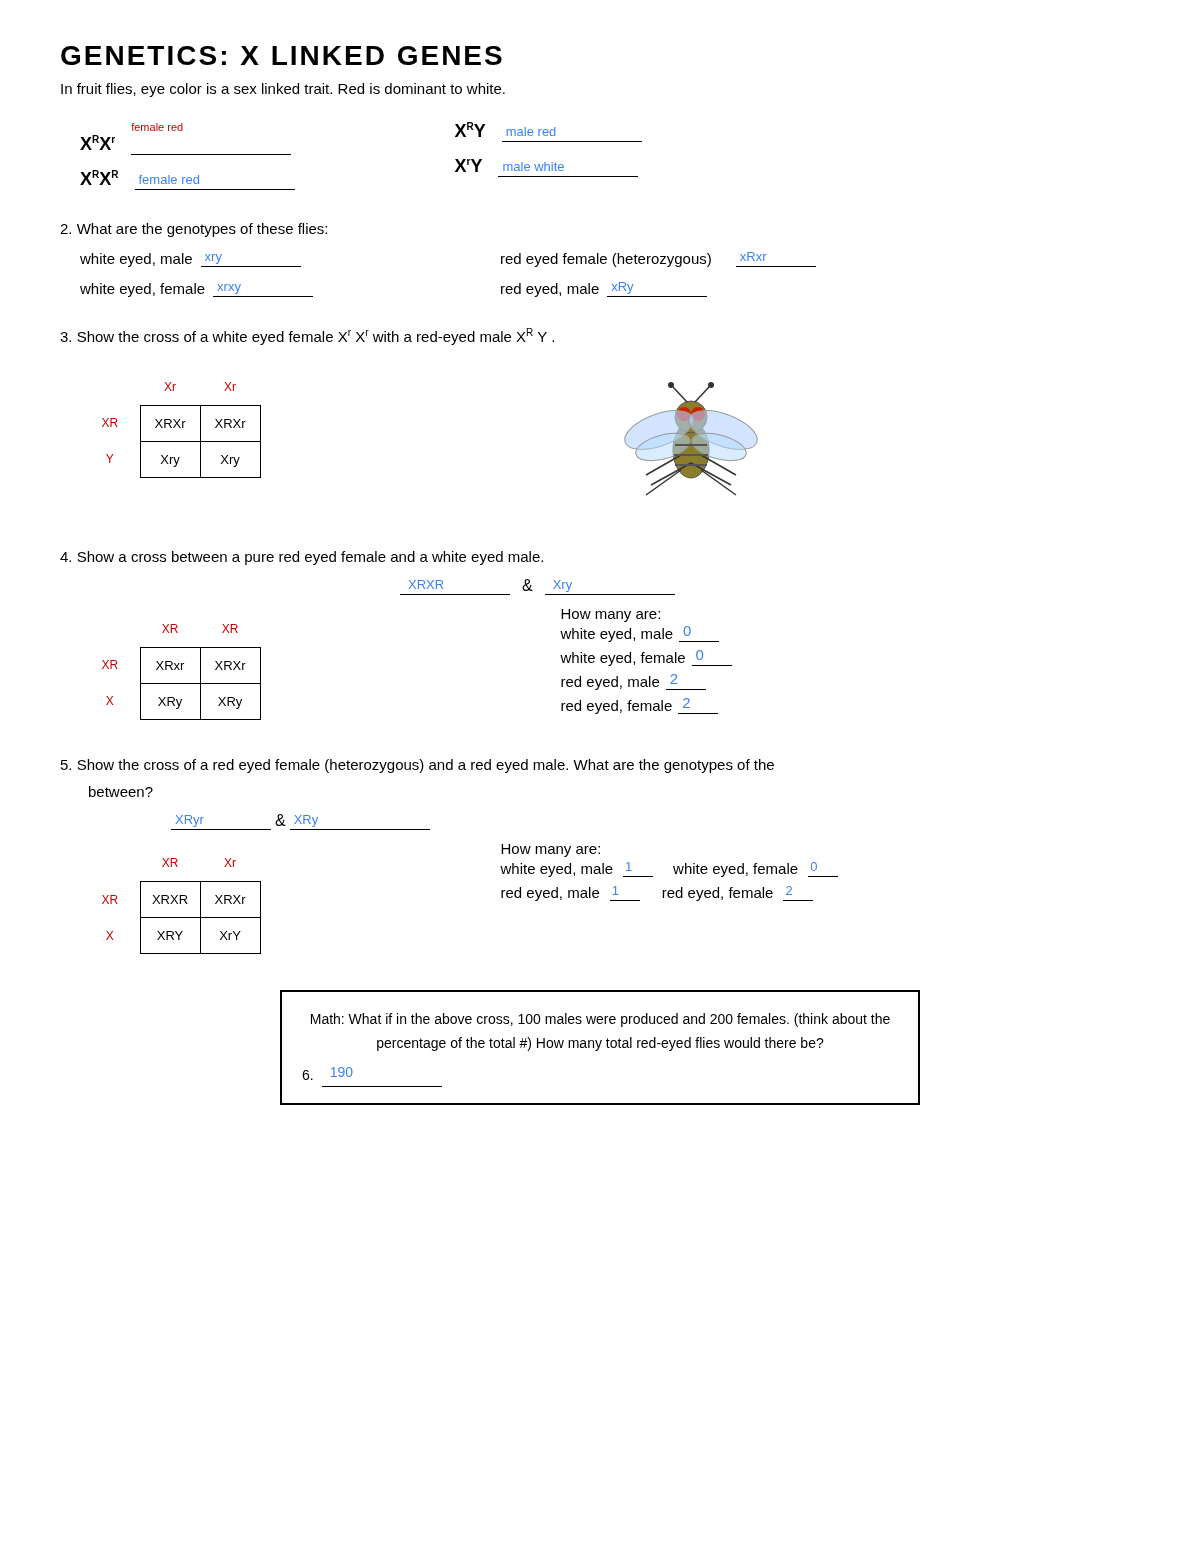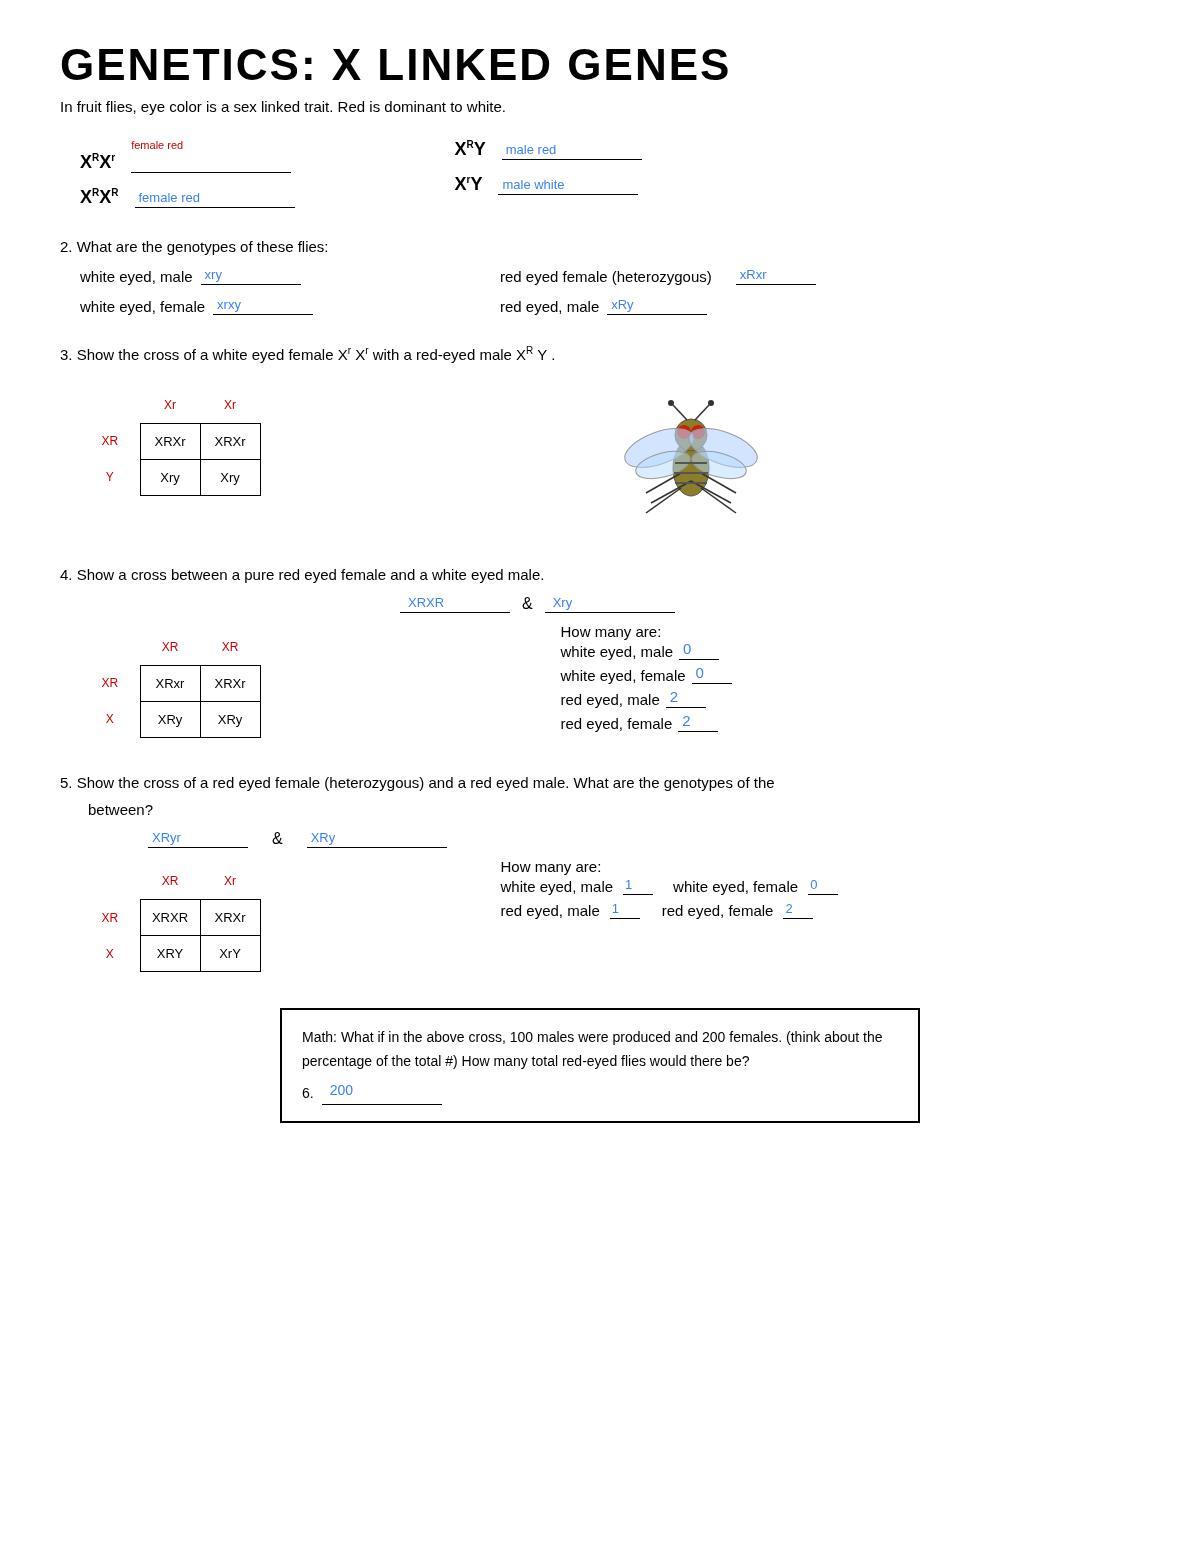--- a/index.html
+++ b/index.html
@@ -7,21 +7,21 @@
       background: #fff;
       font-family: Arial, sans-serif;
       font-size: 15px;
       color: #000;
       width: 1200px;
       min-height: 1553px;
       padding: 40px 60px;
     }
     h1 {
       font-family: 'Arial Black', Arial, sans-serif;
-      font-size: 44px;
+      font-size: 28px;
       font-weight: 900;
       text-transform: uppercase;
       letter-spacing: 2px;
       margin-bottom: 8px;
     }
     .subtitle {
       font-size: 15px;
       margin-bottom: 24px;
     }
     .question-title {
@@ -75,20 +75,21 @@
     .how-many-row {
       margin-bottom: 4px;
     }
     .math-box {
       border: 2px solid #000;
       padding: 16px 20px;
       margin: 30px auto 0 auto;
       width: 640px;
       font-size: 14px;
       line-height: 1.7;
+      text-align: center;
     }
     .punnett-wrapper {
       margin-top: 8px;
     }
     .q3-layout {
       display: flex;
       align-items: flex-start;
       gap: 10px;
     }
   </style>
@@ -305,21 +306,21 @@
         </div>
       </div>
     </div>
   </div>
 </div>
 
 <div class="section-q" style="margin-top:20px;">
   <p class="question-title">5.  Show the cross of a red eyed female (heterozygous) and a red eyed male.  What are the genotypes of the</p>
   <p class="question-title" style="margin-left:28px;">between?</p>
 
-  <div style="display:flex; align-items:flex-end; gap:24px; margin-left:88px; margin-top:6px; margin-bottom:10px;">
+  <div style="display:flex; align-items:flex-end; gap:4px; margin-left:111px; margin-top:6px; margin-bottom:10px;">
     <div style="border-bottom:1px solid #000; min-width:100px; height:20px; position:relative;">
       <span class="red" style="position:absolute; bottom:2px; left:4px; font-size:13px;">XRyr</span>
     </div>
     <span style="font-size:16px;">&amp;</span>
     <div style="border-bottom:1px solid #000; min-width:140px; height:20px; position:relative;">
       <span class="red" style="position:absolute; bottom:2px; left:4px; font-size:13px;">XRy</span>
     </div>
   </div>
 
   <div style="display:flex; gap:40px; margin-left:20px;">
@@ -372,16 +373,16 @@
       </div>
     </div>
   </div>
 </div>
 
 <div class="math-box">
   <p>Math:   What if in the above cross, 100 males were produced and 200 females. (think about the percentage of the total #) How many total red-eyed flies would there be?</p>
   <div style="margin-top:8px; display:flex; align-items:flex-end; gap:8px;">
     <span>6.</span>
     <div style="border-bottom:1px solid #000; min-width:120px; height:20px; position:relative;">
-      <span class="red" style="position:absolute; bottom:2px; left:8px;">200</span>
+      <span class="red" style="position:absolute; bottom:2px; left:8px;">190</span>
     </div>
   </div>
 </div>
 
 </body></html>

